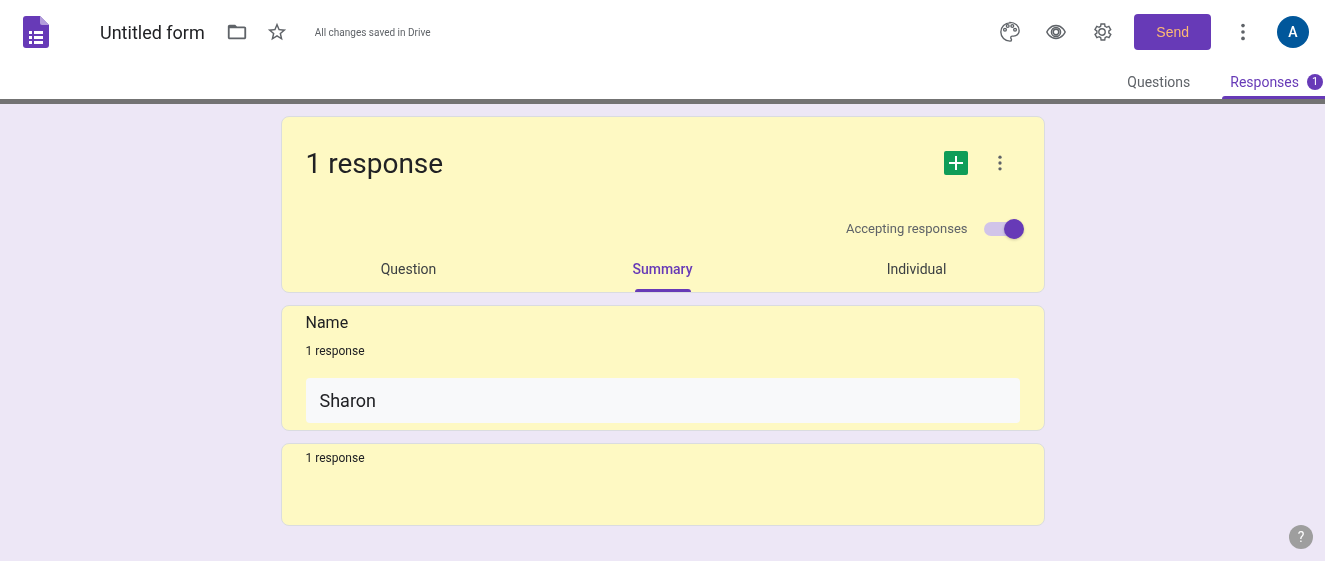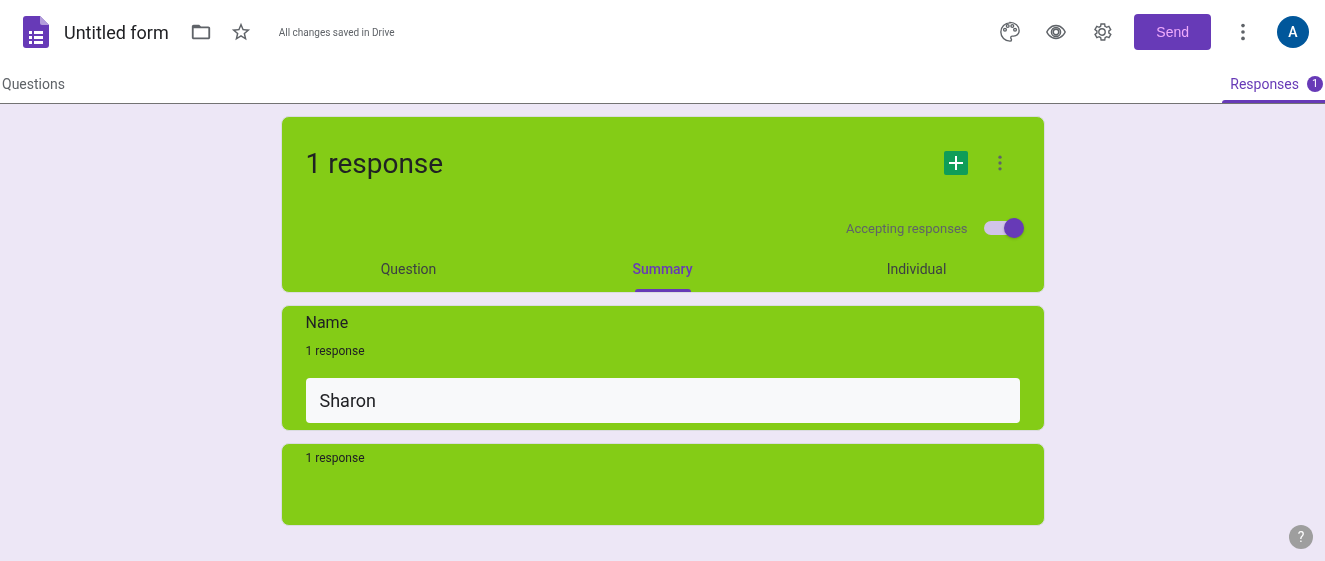--- a/index.html
+++ b/index.html
@@ -20,63 +20,64 @@
   .logo {
     width: 40px; height: 40px;
     display: flex; align-items: center; justify-content: center;
     margin-right: 8px;
   }
   .logo svg { width: 26px; height: 32px; }
   .title {
     font-size: 18px;
     color: #202124;
     margin-right: 12px;
+    margin-left: 36px;
   }
   .hdr-icon-btn {
     width: 40px; height: 40px;
     border-radius: 50%;
     display: flex; align-items: center; justify-content: center;
     color: #5f6368;
     cursor: pointer;
   }
   .hdr-icon-btn svg { width: 22px; height: 22px; fill: #5f6368; }
   .save-status {
     font-size: 10px;
     color: #5f6368;
     margin-left: 18px;
   }
   .spacer { flex: 1; }
   .actions { display: flex; align-items: center; gap: 6px; }
   .send-btn {
     background: #673ab7;
-    color: #f0abfc;
+    color: #fdba74;
     border: none;
     border-radius: 4px;
     padding: 10px 22px;
     font-size: 14px;
     font-weight: 500;
     cursor: pointer;
     margin: 0 6px;
   }
   .avatar {
     width: 32px; height: 32px;
     border-radius: 50%;
     background: #01579b;
     color: #fff;
     display: flex; align-items: center; justify-content: center;
     font-size: 14px; font-weight: 500;
     margin-left: 8px;
   }
   .tabs {
     display: flex;
-    justify-content: space-between;
+    justify-content: flex-end;
     align-items: center;
     height: 40px;
-    border-bottom: 1px solid #737373;
-    gap: 28px;
+    border-bottom: 5px solid #737373;
+    gap: 36px;
     background: #fff;
   }
   .tab {
     font-size: 14px;
     color: #5f6368;
     cursor: pointer;
     padding: 0 2px;
     height: 100%;
     display: flex; align-items: center;
     position: relative;
@@ -100,21 +101,21 @@
     margin-left: 8px;
   }
   .body {
     background: #ede7f6;
     min-height: 457px;
     padding: 12px 0 0 0;
   }
   .card {
     width: 764px;
     margin: 0 auto 12px auto;
-    background: #84cc16;
+    background: #fef9c3;
     border-radius: 8px;
     border: 1px solid #dadce0;
   }
   .resp-header {
     padding: 26px 24px 8px 24px;
   }
   .resp-top {
     display: flex;
     align-items: center;
   }
@@ -133,21 +134,21 @@
   .sheets-btn svg { width: 14px; height: 14px; fill: #fff; }
   .kebab {
     width: 40px; height: 40px;
     display: flex; align-items: center; justify-content: center;
     cursor: pointer;
     margin-left: 12px;
   }
   .kebab svg { width: 20px; height: 20px; fill: #5f6368; }
   .accepting {
     display: flex;
-    align-items: flex-start;
+    align-items: flex-end;
     justify-content: flex-end;
     gap: 16px;
     padding: 30px 24px 10px 24px;
     font-size: 13px;
     color: #5f6368;
     margin-left: 36px;
   }
   .toggle {
     width: 36px; height: 14px;
     background: #d1c4e9;

